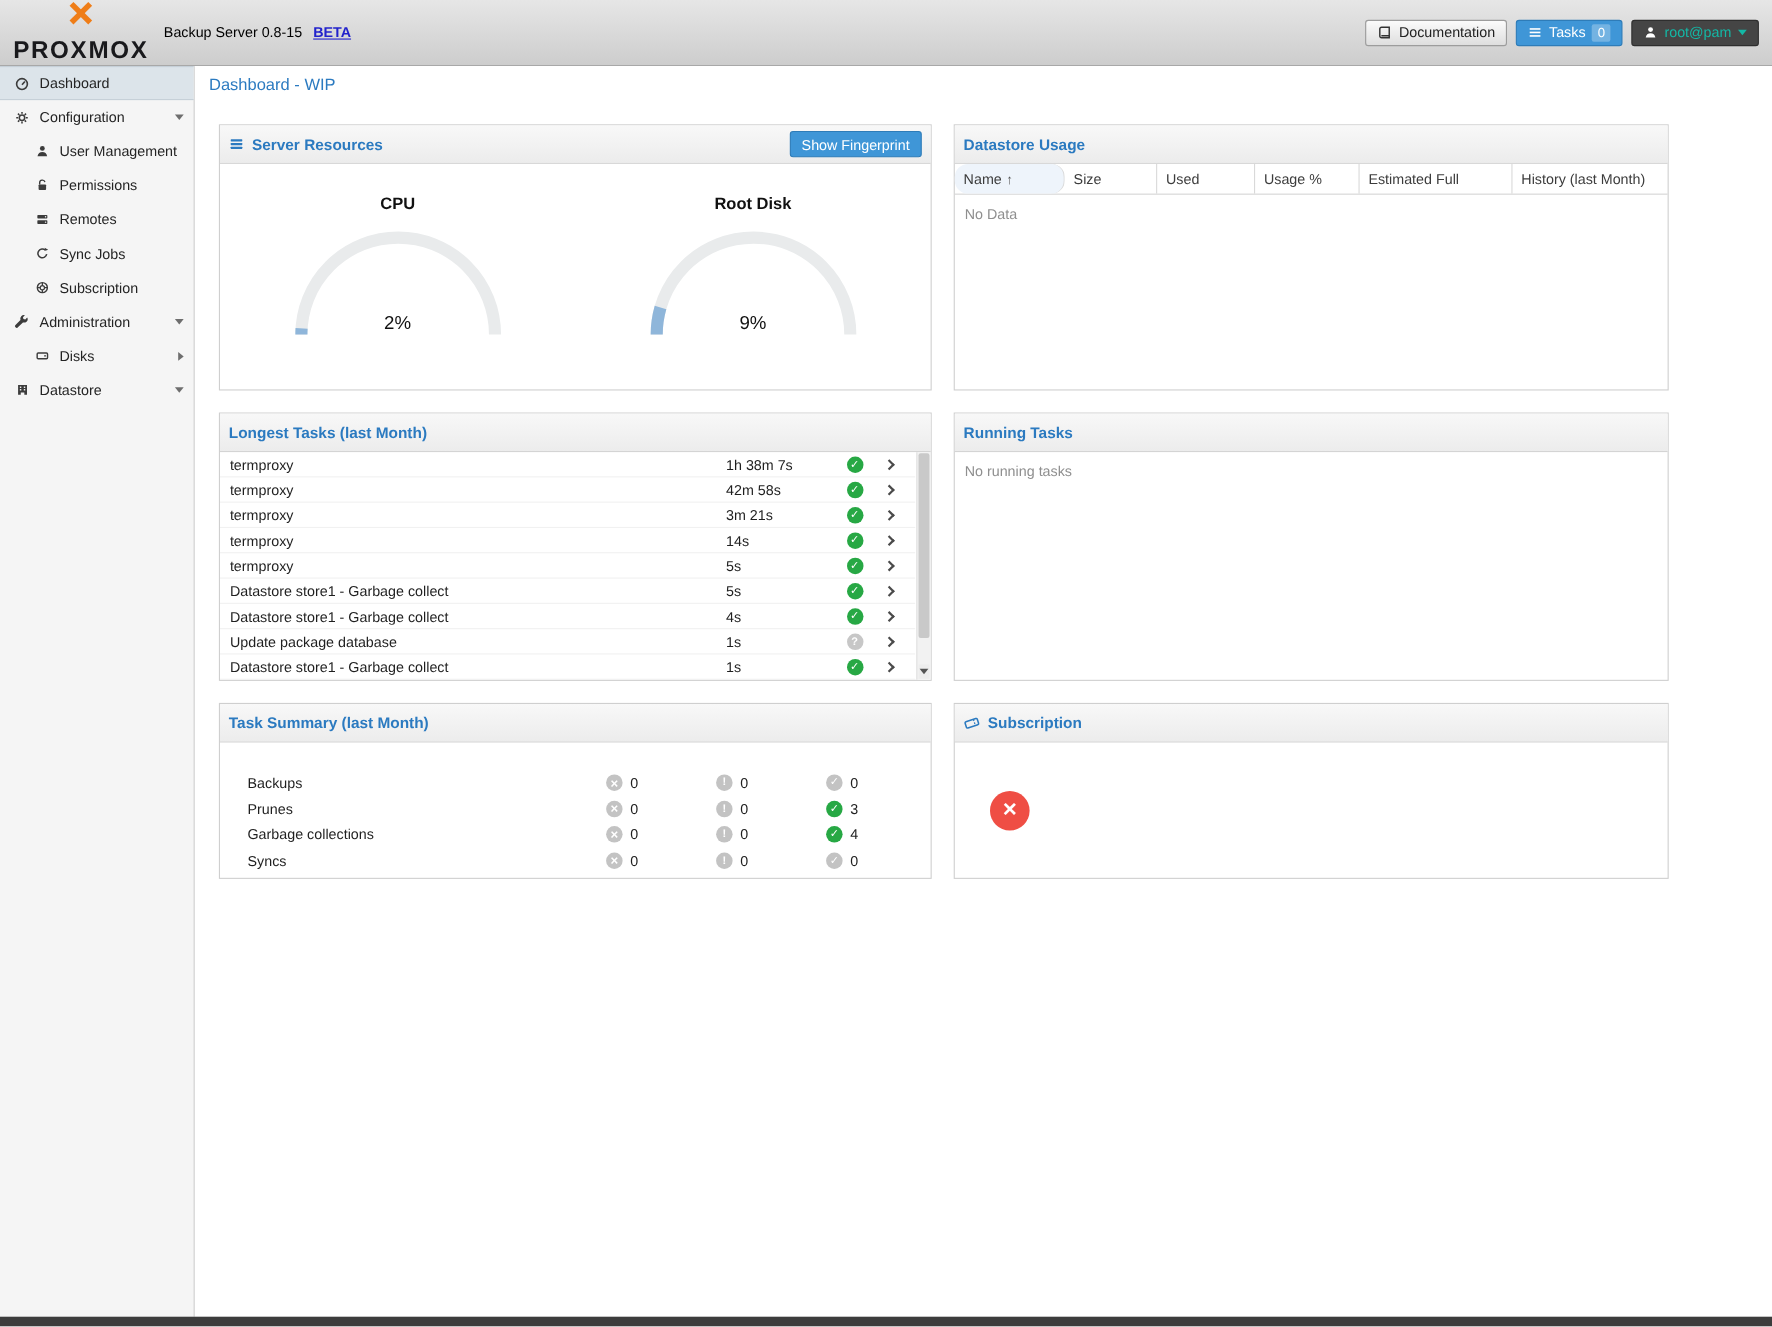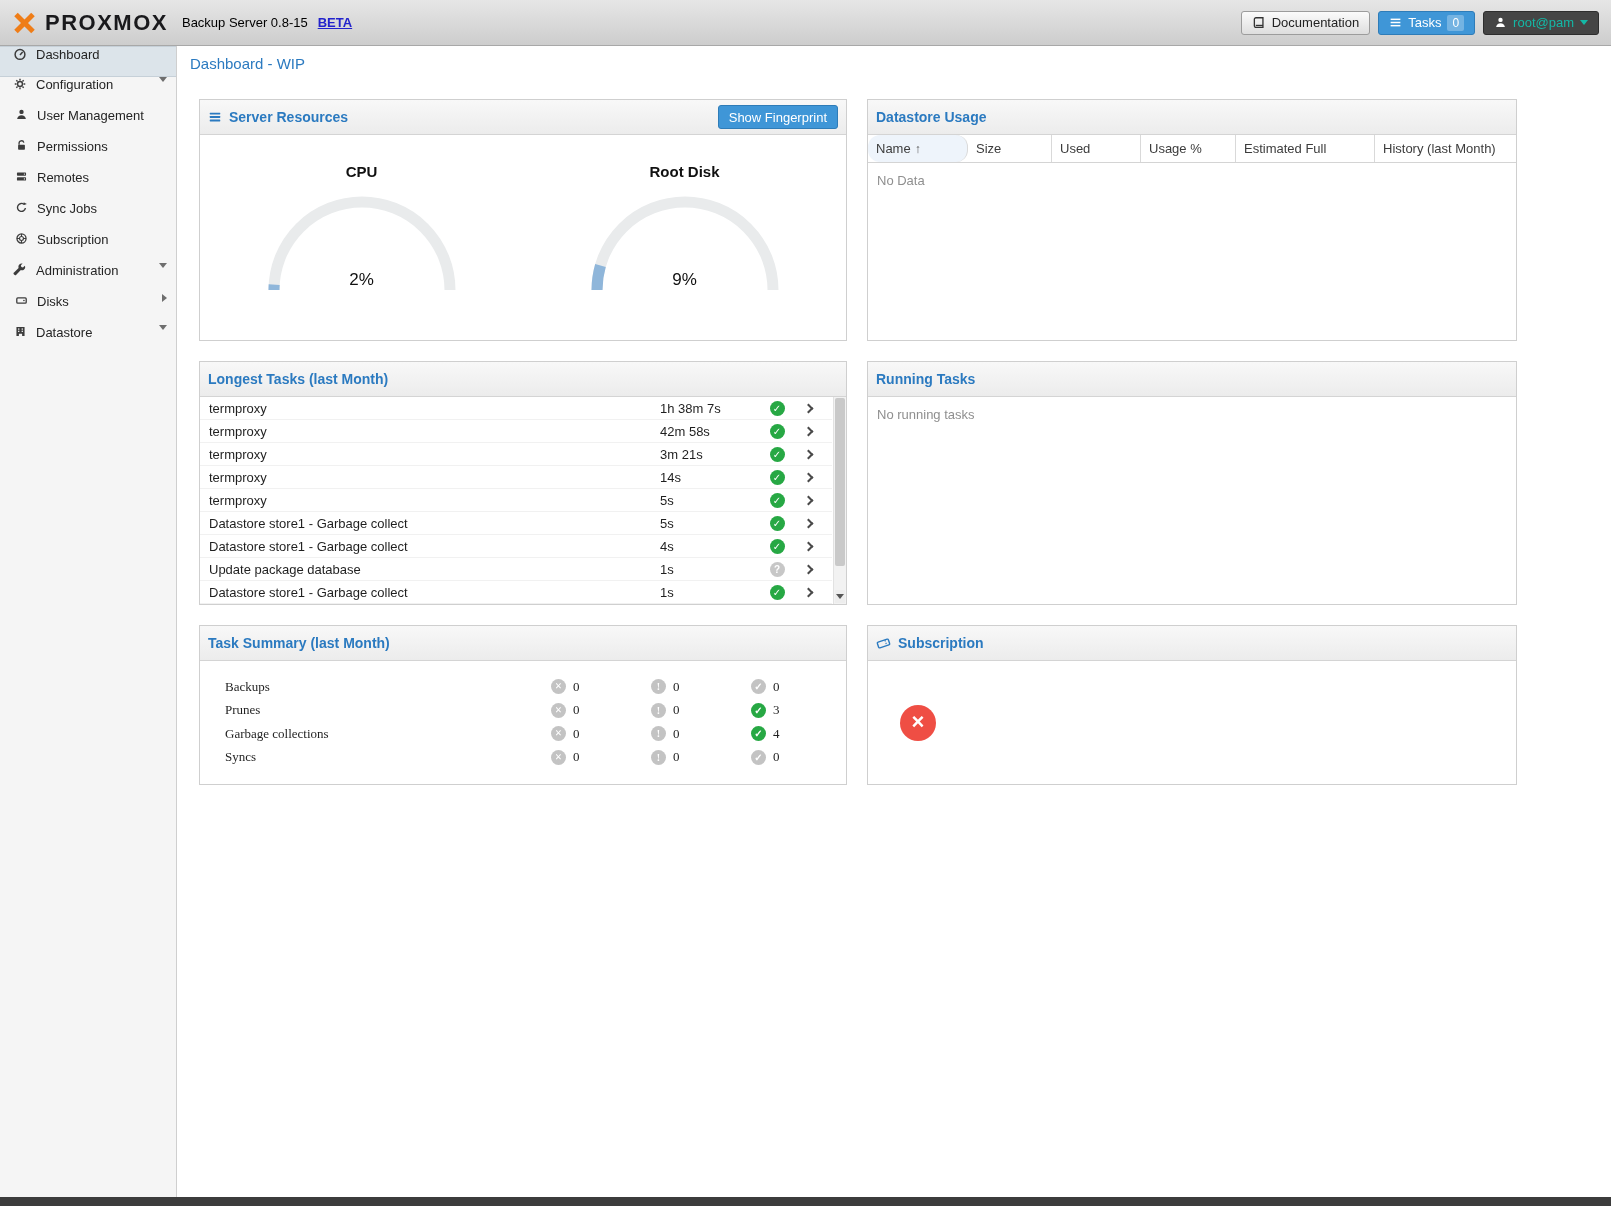--- a/index.html
+++ b/index.html
@@ -6,41 +6,41 @@
     --title-blue:#2b7ac0; --primary:#3f96d7; --primary-border:#2e7cb8;
     --link-blue:#2222cc; --green:#27a844; --red:#ef4e44; --gray-icon:#c3c3c3;
     --orange:#ef7d17; --gauge-blue:#8fb6da; --gauge-track:#e9ebec; --dark-btn:#454545;
   }
   *{box-sizing:border-box;}
   html,body{width:1611px;height:1206px;margin:0;overflow:hidden;}
   body{font-family:"Liberation Sans","DejaVu Sans",sans-serif;font-size:13px;color:#1f1f1f;background:#fff;display:flex;flex-direction:column;}
 
   
   .topbar{flex:0 0 46px;background:linear-gradient(#e6e6e6,#cdcdcd);border-bottom:1px solid #a8a8a8;display:flex;align-items:center;padding:0 12px;gap:8px;}
-  .brand{display:flex;align-items:center;gap:9px;margin-right:6px;}
+  .brand{display:flex;align-items:center;gap:9px;margin-right:6px;flex-direction:column;}
   .logo-x{position:relative;width:24px;height:24px;flex:0 0 24px;}
   .logo-x::before,.logo-x::after{content:"";position:absolute;left:10px;top:0;width:5px;height:24px;background:var(--orange);}
   .logo-x::before{transform:rotate(45deg);}
   .logo-x::after{transform:rotate(-45deg);}
   .brand-text{font-size:22px;font-weight:bold;color:#19191c;letter-spacing:1.5px;}
   .product{font-size:13px;color:#000;}
   .beta{color:var(--link-blue);text-decoration:underline;font-weight:600;cursor:pointer;margin-left:2px;}
   .tb-spacer{flex:1;}
   .btn{height:24px;border-radius:3px;border:1px solid #9c9c9c;background:linear-gradient(#fbfbfb,#dedede);display:inline-flex;align-items:center;gap:6px;padding:0 10px;font-size:13px;color:#222;cursor:pointer;font-family:inherit;}
   .btn svg{display:block;}
   .btn-primary{background:var(--primary);border-color:var(--primary-border);color:#fff;}
   .btn-dark{background:var(--dark-btn);border-color:#2e2e2e;color:#14b8a6;}
   .badge{background:rgba(255,255,255,.28);border-radius:2px;padding:0 5px;font-size:12px;height:16px;line-height:16px;}
   .caret-down-sm{width:0;height:0;border-left:4px solid transparent;border-right:4px solid transparent;border-top:5px solid currentColor;display:inline-block;}
 
   
   .layout{flex:1;display:flex;min-height:0;}
   .sidebar{flex:0 0 177px;background:#f5f5f5;border-right:1px solid #cfcfcf;}
-  .nav-item{height:31px;display:flex;align-items:flex-start;gap:8px;padding:0 9px 0 12px;cursor:pointer;color:#242424;}
-  .nav-item.child{padding-left:13px;}
+  .nav-item{height:31px;display:flex;align-items:center;gap:8px;padding:0 9px 0 12px;cursor:pointer;color:#242424;}
+  .nav-item.child{padding-left:30px;}
   .nav-item.selected{background:#dce4ea;border-top:1px solid #c6d0d8;border-bottom:1px solid #c6d0d8;}
   .nav-icon{width:16px;display:flex;justify-content:center;color:#3c3c3c;flex:0 0 16px;}
   .caret{margin-left:auto;}
   .caret-down{width:0;height:0;border-left:4px solid transparent;border-right:4px solid transparent;border-top:5px solid #6e6e6e;}
   .caret-right{width:0;height:0;border-top:4px solid transparent;border-bottom:4px solid transparent;border-left:5px solid #6e6e6e;}
 
   .main{flex:1;display:flex;flex-direction:column;min-width:0;}
   .breadcrumb{flex:0 0 34px;display:flex;align-items:center;padding-left:13px;color:var(--title-blue);font-size:15px;}
   .panels{padding:19px 0 0 22px;display:grid;grid-template-columns:648px 650px;column-gap:20px;row-gap:20px;align-content:start;}
 
@@ -84,21 +84,21 @@
   .status-dot.unknown{background:#c7c7c7;}
   .status-dot.unknown::after{content:"?";}
 
   
   .scrollbar{position:absolute;top:0;right:0;bottom:0;width:13px;background:#f2f2f2;border-left:1px solid #e2e2e2;cursor:pointer;}
   .scroll-thumb{position:absolute;top:1px;left:1px;right:1px;height:168px;background:#c9c9c9;border-radius:2px;}
   .scroll-btn{position:absolute;bottom:1px;left:1px;right:1px;height:13px;display:flex;align-items:center;justify-content:center;background:#ededed;}
   .scroll-btn .caret-down{border-top-color:#555;}
 
   
-  .ts-body{padding-top:14px;font-family:Liberation Serif, serif;}
+  .ts-body{padding-top:25px;}
   .ts-row{height:23.5px;display:flex;align-items:center;padding-left:25px;}
   .ts-label{flex:0 0 326px;}
   .ts-cell{flex:0 0 100px;display:flex;align-items:center;gap:7px;}
   .sum-icon{width:15px;height:15px;border-radius:50%;background:var(--gray-icon);color:#fff;display:inline-flex;align-items:center;justify-content:center;font-size:10px;font-weight:bold;}
   .sum-err::after{content:"\00d7";font-size:12px;}
   .sum-warn::after{content:"!";}
   .sum-ok::after{content:"\2713";}
   .sum-ok.ok{background:var(--green);}
   .sum-ok.zero{background:var(--gray-icon);}
 

